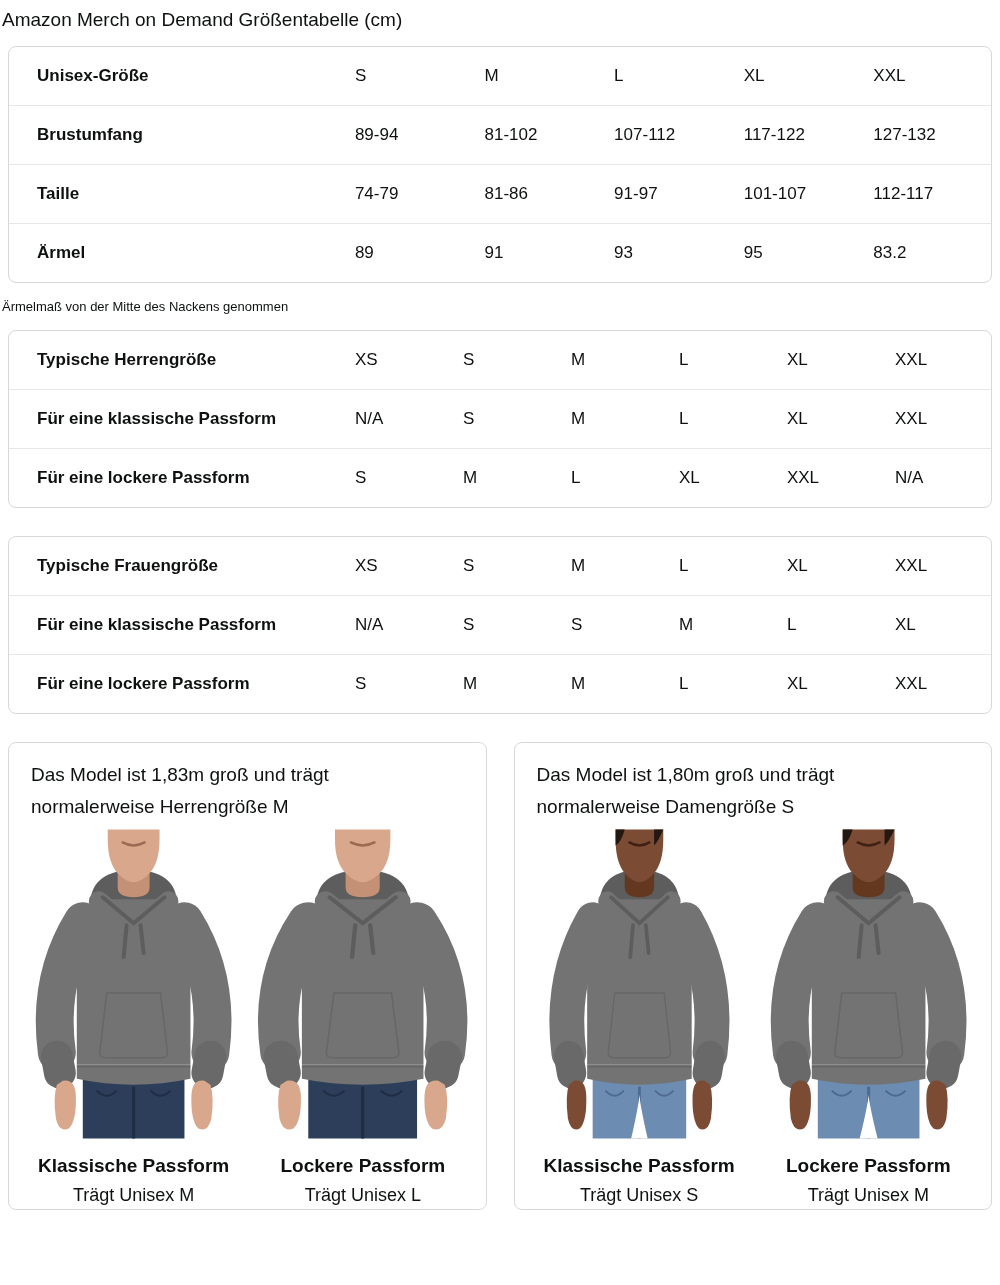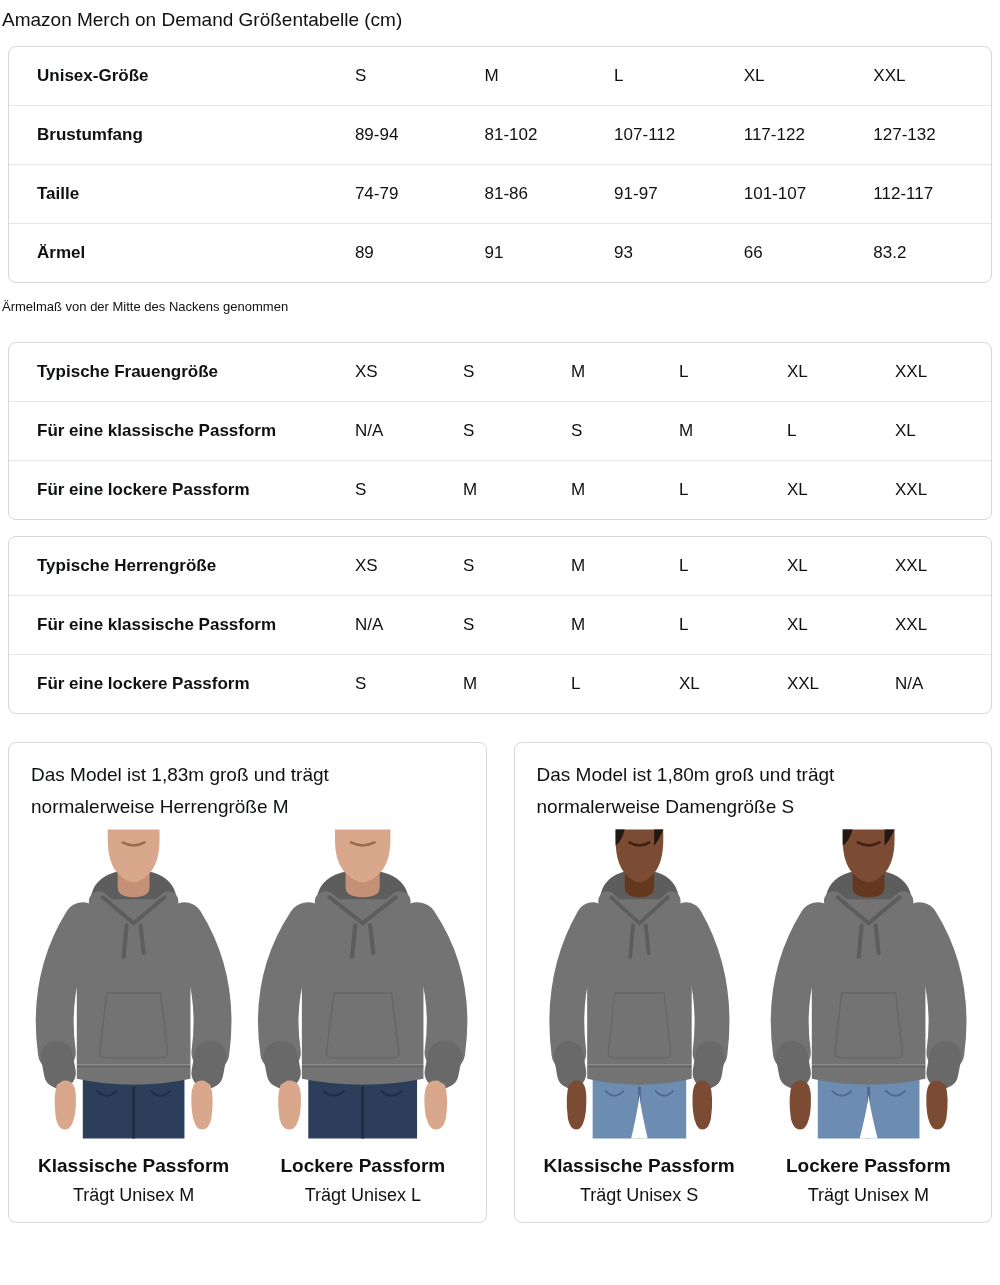--- a/index.html
+++ b/index.html
@@ -69,21 +69,21 @@
 
   .cards{
     display:flex;
     gap:27px;
     margin:28px 8px 0;
   }
   .card{
     flex:1;
     border:1px solid var(--card-border);
     border-radius:8px;
-    padding:16px 20px 16px 22px;
+    padding:16px 20px 3px 22px;
     background:#fff;
   }
   .card-desc{
     font-size:19px;
     line-height:32px;
     margin:0;
     padding-right:28px;
   }
   .figures{
     display:flex;
@@ -219,29 +219,72 @@
           <td>81-86</td>
           <td>91-97</td>
           <td>101-107</td>
           <td>112-117</td>
         </tr>
         <tr>
           <td class="lbl">Ärmel</td>
           <td>89</td>
           <td>91</td>
           <td>93</td>
-          <td>66</td>
+          <td>95</td>
           <td>83.2</td>
         </tr>
       </tbody>
     </table>
   </div>
 
   <p class="footnote">Ärmelmaß von der Mitte des Nackens genommen</p>
 
+
+  <div class="tbl-wrap fit-first">
+    <table class="sizes">
+      <colgroup>
+          <col style="width:34%">
+          <col style="width:11%">
+          <col style="width:11%">
+          <col style="width:11%">
+          <col style="width:11%">
+          <col style="width:11%">
+          <col style="width:11%">
+        </colgroup>
+      <tbody>
+        <tr>
+          <td class="lbl">Typische Herrengröße</td>
+          <td>XS</td>
+          <td>S</td>
+          <td>M</td>
+          <td>L</td>
+          <td>XL</td>
+          <td>XXL</td>
+        </tr>
+        <tr>
+          <td class="lbl">Für eine klassische Passform</td>
+          <td>N/A</td>
+          <td>S</td>
+          <td>M</td>
+          <td>L</td>
+          <td>XL</td>
+          <td>XXL</td>
+        </tr>
+        <tr>
+          <td class="lbl">Für eine lockere Passform</td>
+          <td>S</td>
+          <td>M</td>
+          <td>L</td>
+          <td>XL</td>
+          <td>XXL</td>
+          <td>N/A</td>
+        </tr>
+      </tbody>
+    </table>
+  </div>
 
   <div class="tbl-wrap fit-second">
     <table class="sizes">
       <colgroup>
           <col style="width:34%">
           <col style="width:11%">
           <col style="width:11%">
           <col style="width:11%">
           <col style="width:11%">
           <col style="width:11%">
@@ -267,63 +310,20 @@
           <td>XL</td>
         </tr>
         <tr>
           <td class="lbl">Für eine lockere Passform</td>
           <td>S</td>
           <td>M</td>
           <td>M</td>
           <td>L</td>
           <td>XL</td>
           <td>XXL</td>
-        </tr>
-      </tbody>
-    </table>
-  </div>
-
-  <div class="tbl-wrap fit-first">
-    <table class="sizes">
-      <colgroup>
-          <col style="width:34%">
-          <col style="width:11%">
-          <col style="width:11%">
-          <col style="width:11%">
-          <col style="width:11%">
-          <col style="width:11%">
-          <col style="width:11%">
-        </colgroup>
-      <tbody>
-        <tr>
-          <td class="lbl">Typische Herrengröße</td>
-          <td>XS</td>
-          <td>S</td>
-          <td>M</td>
-          <td>L</td>
-          <td>XL</td>
-          <td>XXL</td>
-        </tr>
-        <tr>
-          <td class="lbl">Für eine klassische Passform</td>
-          <td>N/A</td>
-          <td>S</td>
-          <td>M</td>
-          <td>L</td>
-          <td>XL</td>
-          <td>XXL</td>
-        </tr>
-        <tr>
-          <td class="lbl">Für eine lockere Passform</td>
-          <td>S</td>
-          <td>M</td>
-          <td>L</td>
-          <td>XL</td>
-          <td>XXL</td>
-          <td>N/A</td>
         </tr>
       </tbody>
     </table>
   </div>
 
   <div class="cards">
 
     <div class="card">
       <p class="card-desc">Das Model ist 1,83m groß und trägt normalerweise Herrengröße M</p>
       <div class="figures">

